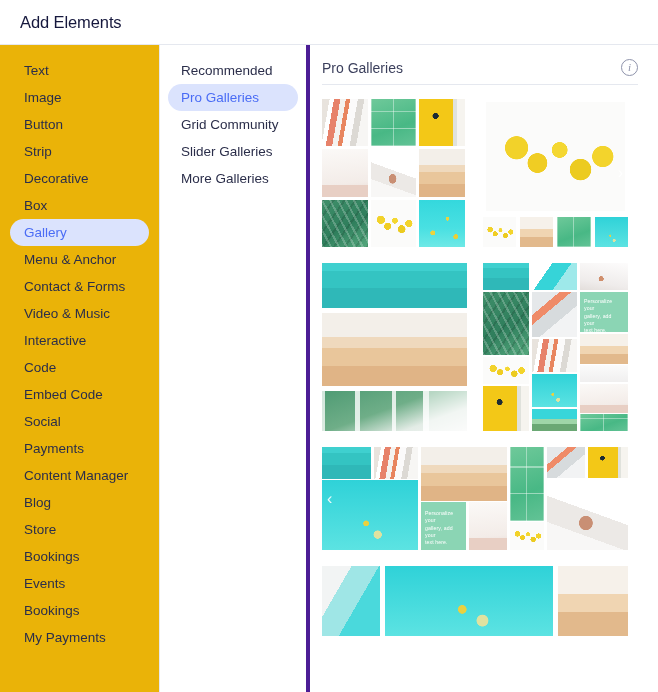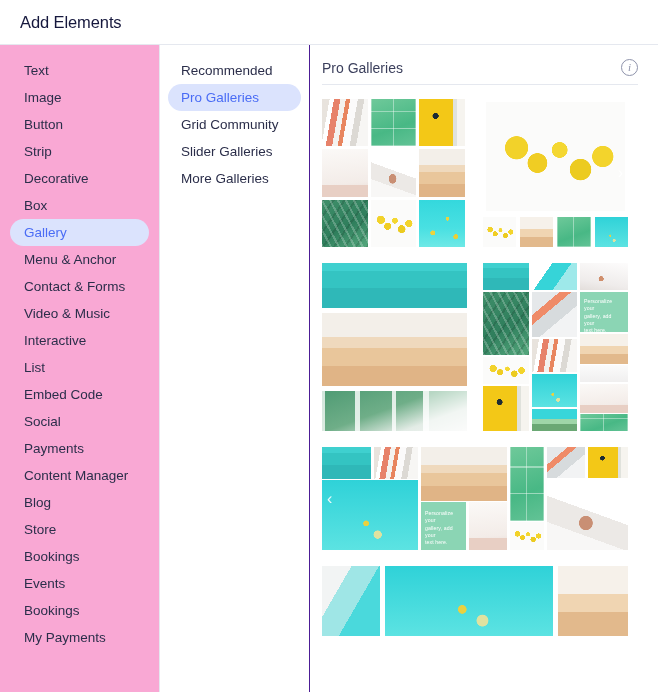--- a/index.html
+++ b/index.html
@@ -55,21 +55,21 @@
 
   
   .body {
     display: flex;
     height: 647px;
   }
 
   
   .col-cats {
     width: 160px;
-    background: #f9a8d4;
+    background: #eab308;
     border-right: 1px solid #e5e8ef;
     padding-top: 12px;
     overflow: hidden;
   }
   .cat-item {
     height: 27px;
     display: flex;
     align-items: center;
     padding: 0 14px;
     margin: 0 10px;
@@ -81,21 +81,21 @@
   }
   .cat-item.selected {
     background: #dbe3fd;
     color: #4a6cf5;
   }
 
   
   .col-subs {
     width: 150px;
     background: #ffffff;
-    border-right: 1px solid #4c1d95;
+    border-right: 4px solid #4c1d95;
     padding-top: 12px;
   }
   .sub-item {
     height: 27px;
     display: flex;
     align-items: center;
     padding: 0 13px;
     margin: 0 8px;
     font-size: 13.5px;
     color: #2b2e4a;
@@ -325,21 +325,21 @@
       <div class="cat-item">
         <span>Contact &amp; Forms</span>
       </div>
       <div class="cat-item">
         <span>Video &amp; Music</span>
       </div>
       <div class="cat-item">
         <span>Interactive</span>
       </div>
       <div class="cat-item">
-        <span>List</span>
+        <span>Code</span>
       </div>
       <div class="cat-item">
         <span>Embed Code</span>
       </div>
       <div class="cat-item">
         <span>Social</span>
       </div>
       <div class="cat-item">
         <span>Payments</span>
       </div>

